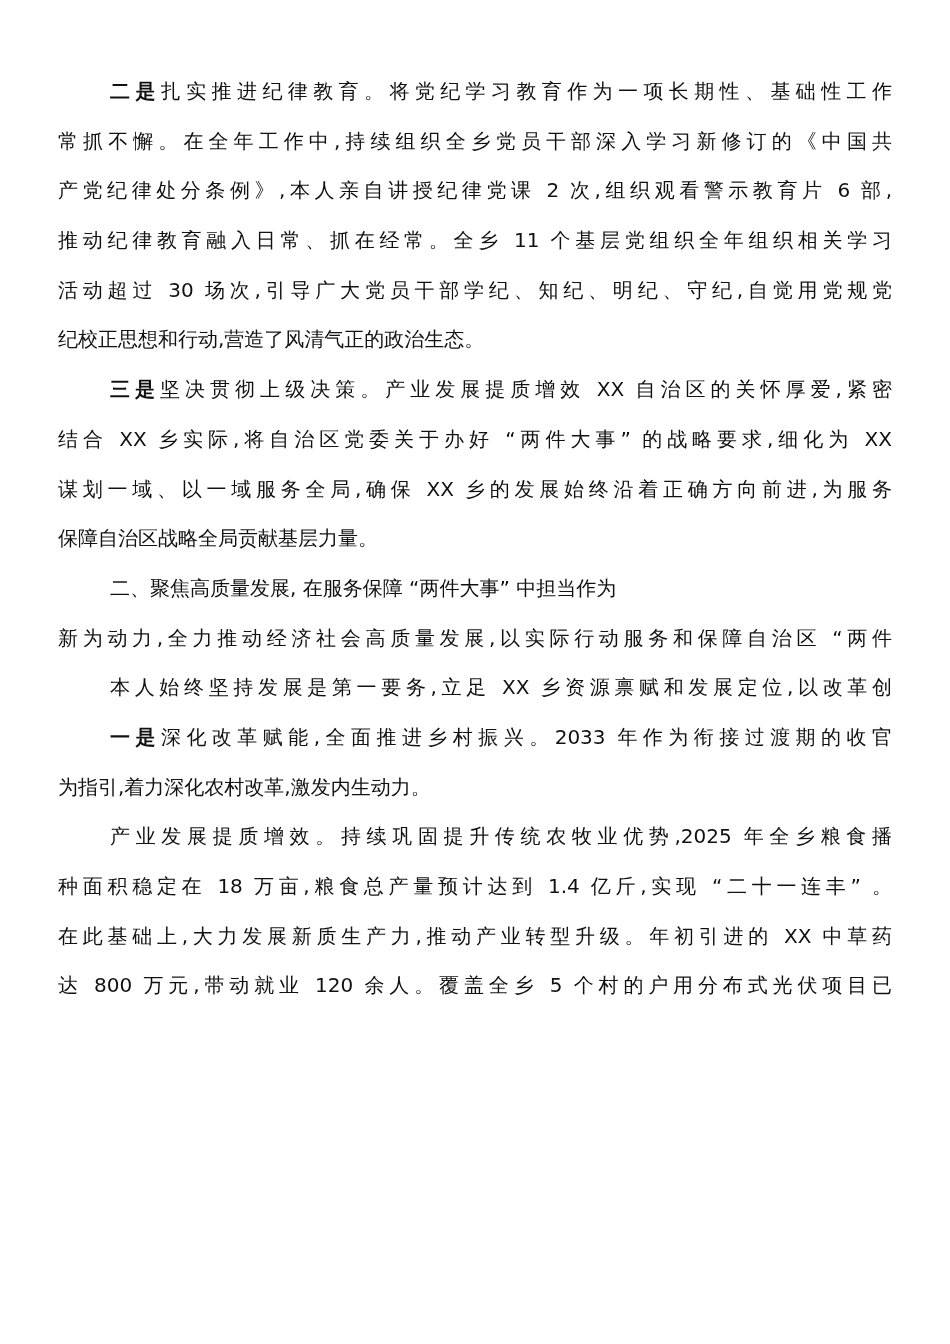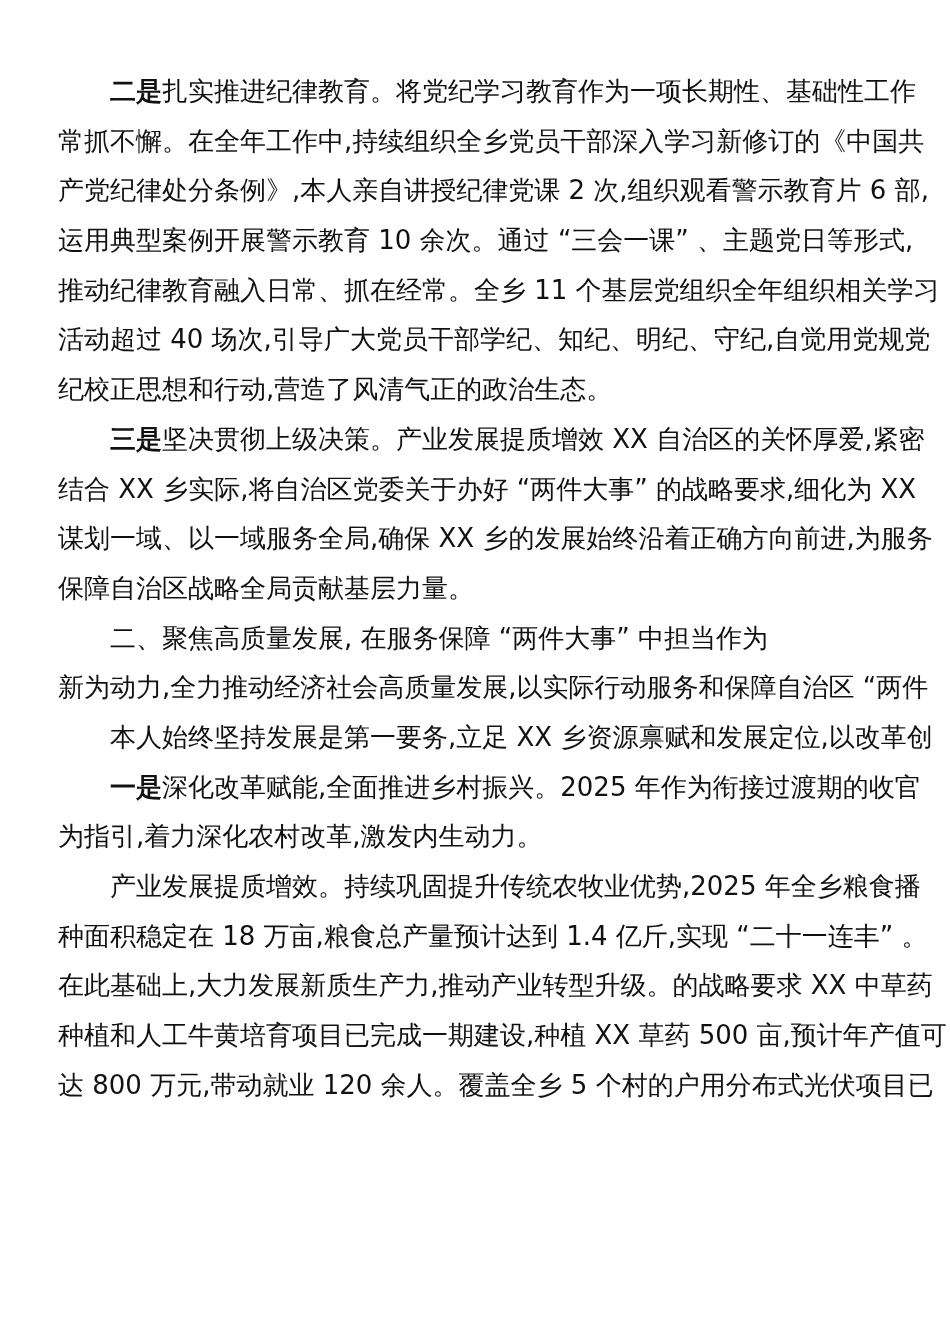--- a/index.html
+++ b/index.html
@@ -1,61 +1,59 @@
 <!DOCTYPE html>
 <html><head>
 <meta charset="utf-8">
 <style>
   html, body { margin:0; padding:0; background:#ffffff; }
   body { width:950px; height:1344px; overflow:hidden; position:relative;
          font-family:"DejaVu Sans", "Liberation Sans", sans-serif; color:#111; }
   .page { position:absolute; left:58px; top:67px; width:834px; }
-  .line { height:49.7px; line-height:49.7px; font-size:26px; white-space:nowrap;
+  .line { height:49.7px; line-height:49.7px; font-size:20px; white-space:nowrap;
           letter-spacing:0px; overflow:visible; }
   .line.just { text-align:justify; text-align-last:justify; }
   .indent { padding-left:52px; }
   .lead { font-weight:bold; }
 </style>
 </head>
 <body>
 
 <div class="page">
 
   <div>
     <div class="line just indent"><span class="lead">二是</span><span>扎实推进纪律教育。将党纪学习教育作为一项长期性、基础性工作</span></div>
     <div class="line just">常抓不懈。在全年工作中,持续组织全乡党员干部深入学习新修订的《中国共</div>
     <div class="line just">产党纪律处分条例》,本人亲自讲授纪律党课 2 次,组织观看警示教育片 6 部,</div>
-    <div class="line just">运用典型案例开展警示教育 10 余次。通过 “三会一课” 、主题党日等形式,</div>
     <div class="line just">推动纪律教育融入日常、抓在经常。全乡 11 个基层党组织全年组织相关学习</div>
-    <div class="line just">活动超过 40 场次,引导广大党员干部学纪、知纪、明纪、守纪,自觉用党规党</div>
+    <div class="line just">活动超过 30 场次,引导广大党员干部学纪、知纪、明纪、守纪,自觉用党规党</div>
     <div class="line">纪校正思想和行动,营造了风清气正的政治生态。</div>
   </div>
 
   <div>
     <div class="line just indent"><span class="lead">三是</span><span>坚决贯彻上级决策。产业发展提质增效 XX 自治区的关怀厚爱,紧密</span></div>
     <div class="line just">结合 XX 乡实际,将自治区党委关于办好 “两件大事” 的战略要求,细化为 XX</div>
     <div class="line just">谋划一域、以一域服务全局,确保 XX 乡的发展始终沿着正确方向前进,为服务</div>
     <div class="line">保障自治区战略全局贡献基层力量。</div>
   </div>
 
   <div>
     <div class="line indent">二、聚焦高质量发展, 在服务保障 “两件大事” 中担当作为</div>
   </div>
 
   <div>
     <div class="line just">新为动力,全力推动经济社会高质量发展,以实际行动服务和保障自治区 “两件</div>
     <div class="line just indent">本人始终坚持发展是第一要务,立足 XX 乡资源禀赋和发展定位,以改革创</div>
   </div>
 
   <div>
-    <div class="line just indent"><span class="lead">一是</span><span>深化改革赋能,全面推进乡村振兴。2025 年作为衔接过渡期的收官</span></div>
+    <div class="line just indent"><span class="lead">一是</span><span>深化改革赋能,全面推进乡村振兴。2033 年作为衔接过渡期的收官</span></div>
     <div class="line">为指引,着力深化农村改革,激发内生动力。</div>
   </div>
 
   <div>
     <div class="line just indent">产业发展提质增效。持续巩固提升传统农牧业优势,2025 年全乡粮食播</div>
     <div class="line just">种面积稳定在 18 万亩,粮食总产量预计达到 1.4 亿斤,实现 “二十一连丰” 。</div>
-    <div class="line just">在此基础上,大力发展新质生产力,推动产业转型升级。的战略要求 XX 中草药</div>
-    <div class="line just">种植和人工牛黄培育项目已完成一期建设,种植 XX 草药 500 亩,预计年产值可</div>
+    <div class="line just">在此基础上,大力发展新质生产力,推动产业转型升级。年初引进的 XX 中草药</div>
     <div class="line just">达 800 万元,带动就业 120 余人。覆盖全乡 5 个村的户用分布式光伏项目已</div>
   </div>
 
 </div>
 
 </body></html>

